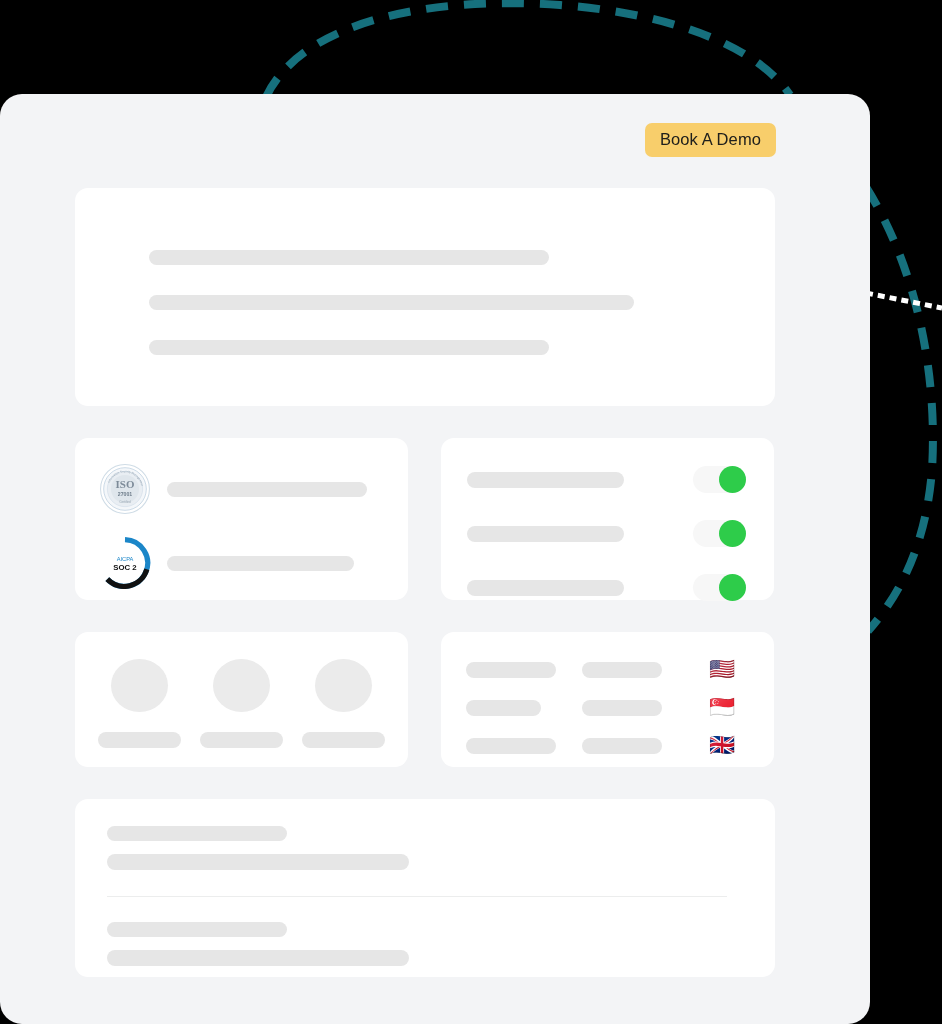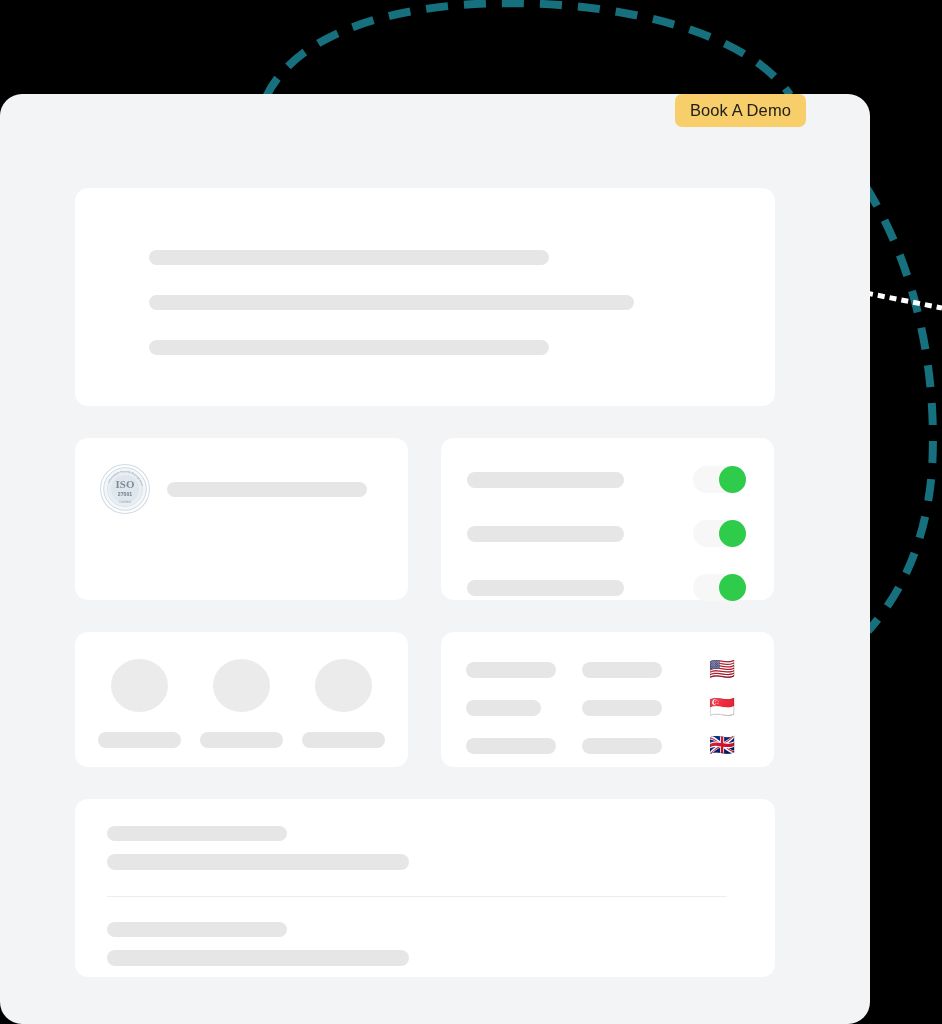--- a/index.html
+++ b/index.html
@@ -43,23 +43,23 @@
     overflow: hidden;
   }
 
   
   .panel-header {
     position: absolute;
     left: 0; top: 0;
     width: 100%;
     height: 92px;
     display: flex;
-    align-items: flex-start;
+    align-items: center;
     justify-content: flex-end;
-    padding-right: 64px;
+    padding-right: 94px;
   }
 
   .demo-button {
     background: #f8ce6b;
     color: #20201c;
     border: none;
     border-radius: 7px;
     padding: 7px 15px 8px 15px;
     font-size: 16.5px;
     font-family: "Liberation Sans", sans-serif;
@@ -273,20 +273,35 @@
               <text x="50" y="64" text-anchor="middle" font-family="'Liberation Sans', sans-serif" font-size="10" font-weight="bold" fill="#6d7c8a">27001</text>
               <text x="50" y="77" text-anchor="middle" font-family="'Liberation Sans', sans-serif" font-size="6" fill="#9aa8b4">Certified</text>
               <path id="isoArcTop" d="M 18 50 A 32 32 0 0 1 82 50" fill="none"></path>
               <text font-family="'Liberation Sans', sans-serif" font-size="5.5" fill="#93a3b1">
                 <textPath href="#isoArcTop" startOffset="12%">Information Security Management</textPath>
               </text>
             </svg>
             <div class="sk" style="width:200px"></div>
           </div>
 
+          <div class="cert-row">
+            <svg class="cert-badge" viewBox="0 0 100 100">
+              <circle cx="50" cy="50" r="45" fill="#ffffff"></circle>
+              <path d="M 50 5 A 45 45 0 1 1 16 81" fill="none" stroke="#1b86c8" stroke-width="10"></path>
+              <path d="M 16 81 A 45 45 0 0 0 92 62" fill="none" stroke="#111111" stroke-width="10"></path>
+              <circle cx="50" cy="50" r="35" fill="#ffffff"></circle>
+              <text x="50" y="47" text-anchor="middle" font-family="'Liberation Sans', sans-serif" font-size="11" fill="#1b86c8">AICPA</text>
+              <text x="50" y="64" text-anchor="middle" font-family="'Liberation Sans', sans-serif" font-size="15" font-weight="bold" fill="#111111">SOC 2</text>
+              <path id="socArcBot" d="M 20 66 A 36 36 0 0 0 80 66" fill="none"></path>
+              <text font-family="'Liberation Sans', sans-serif" font-size="5" fill="#ffffff">
+                <textPath href="#socArcBot" startOffset="22%">aicpa.org/soc4so</textPath>
+              </text>
+            </svg>
+            <div class="sk" style="width:187px"></div>
+          </div>
         </div>
 
         <div class="card card-half" id="toggles-card">
           <div class="toggle-row">
             <div class="sk"></div>
             <div class="switch">
               <div class="knob"></div>
             </div>
           </div>
           <div class="toggle-row">

